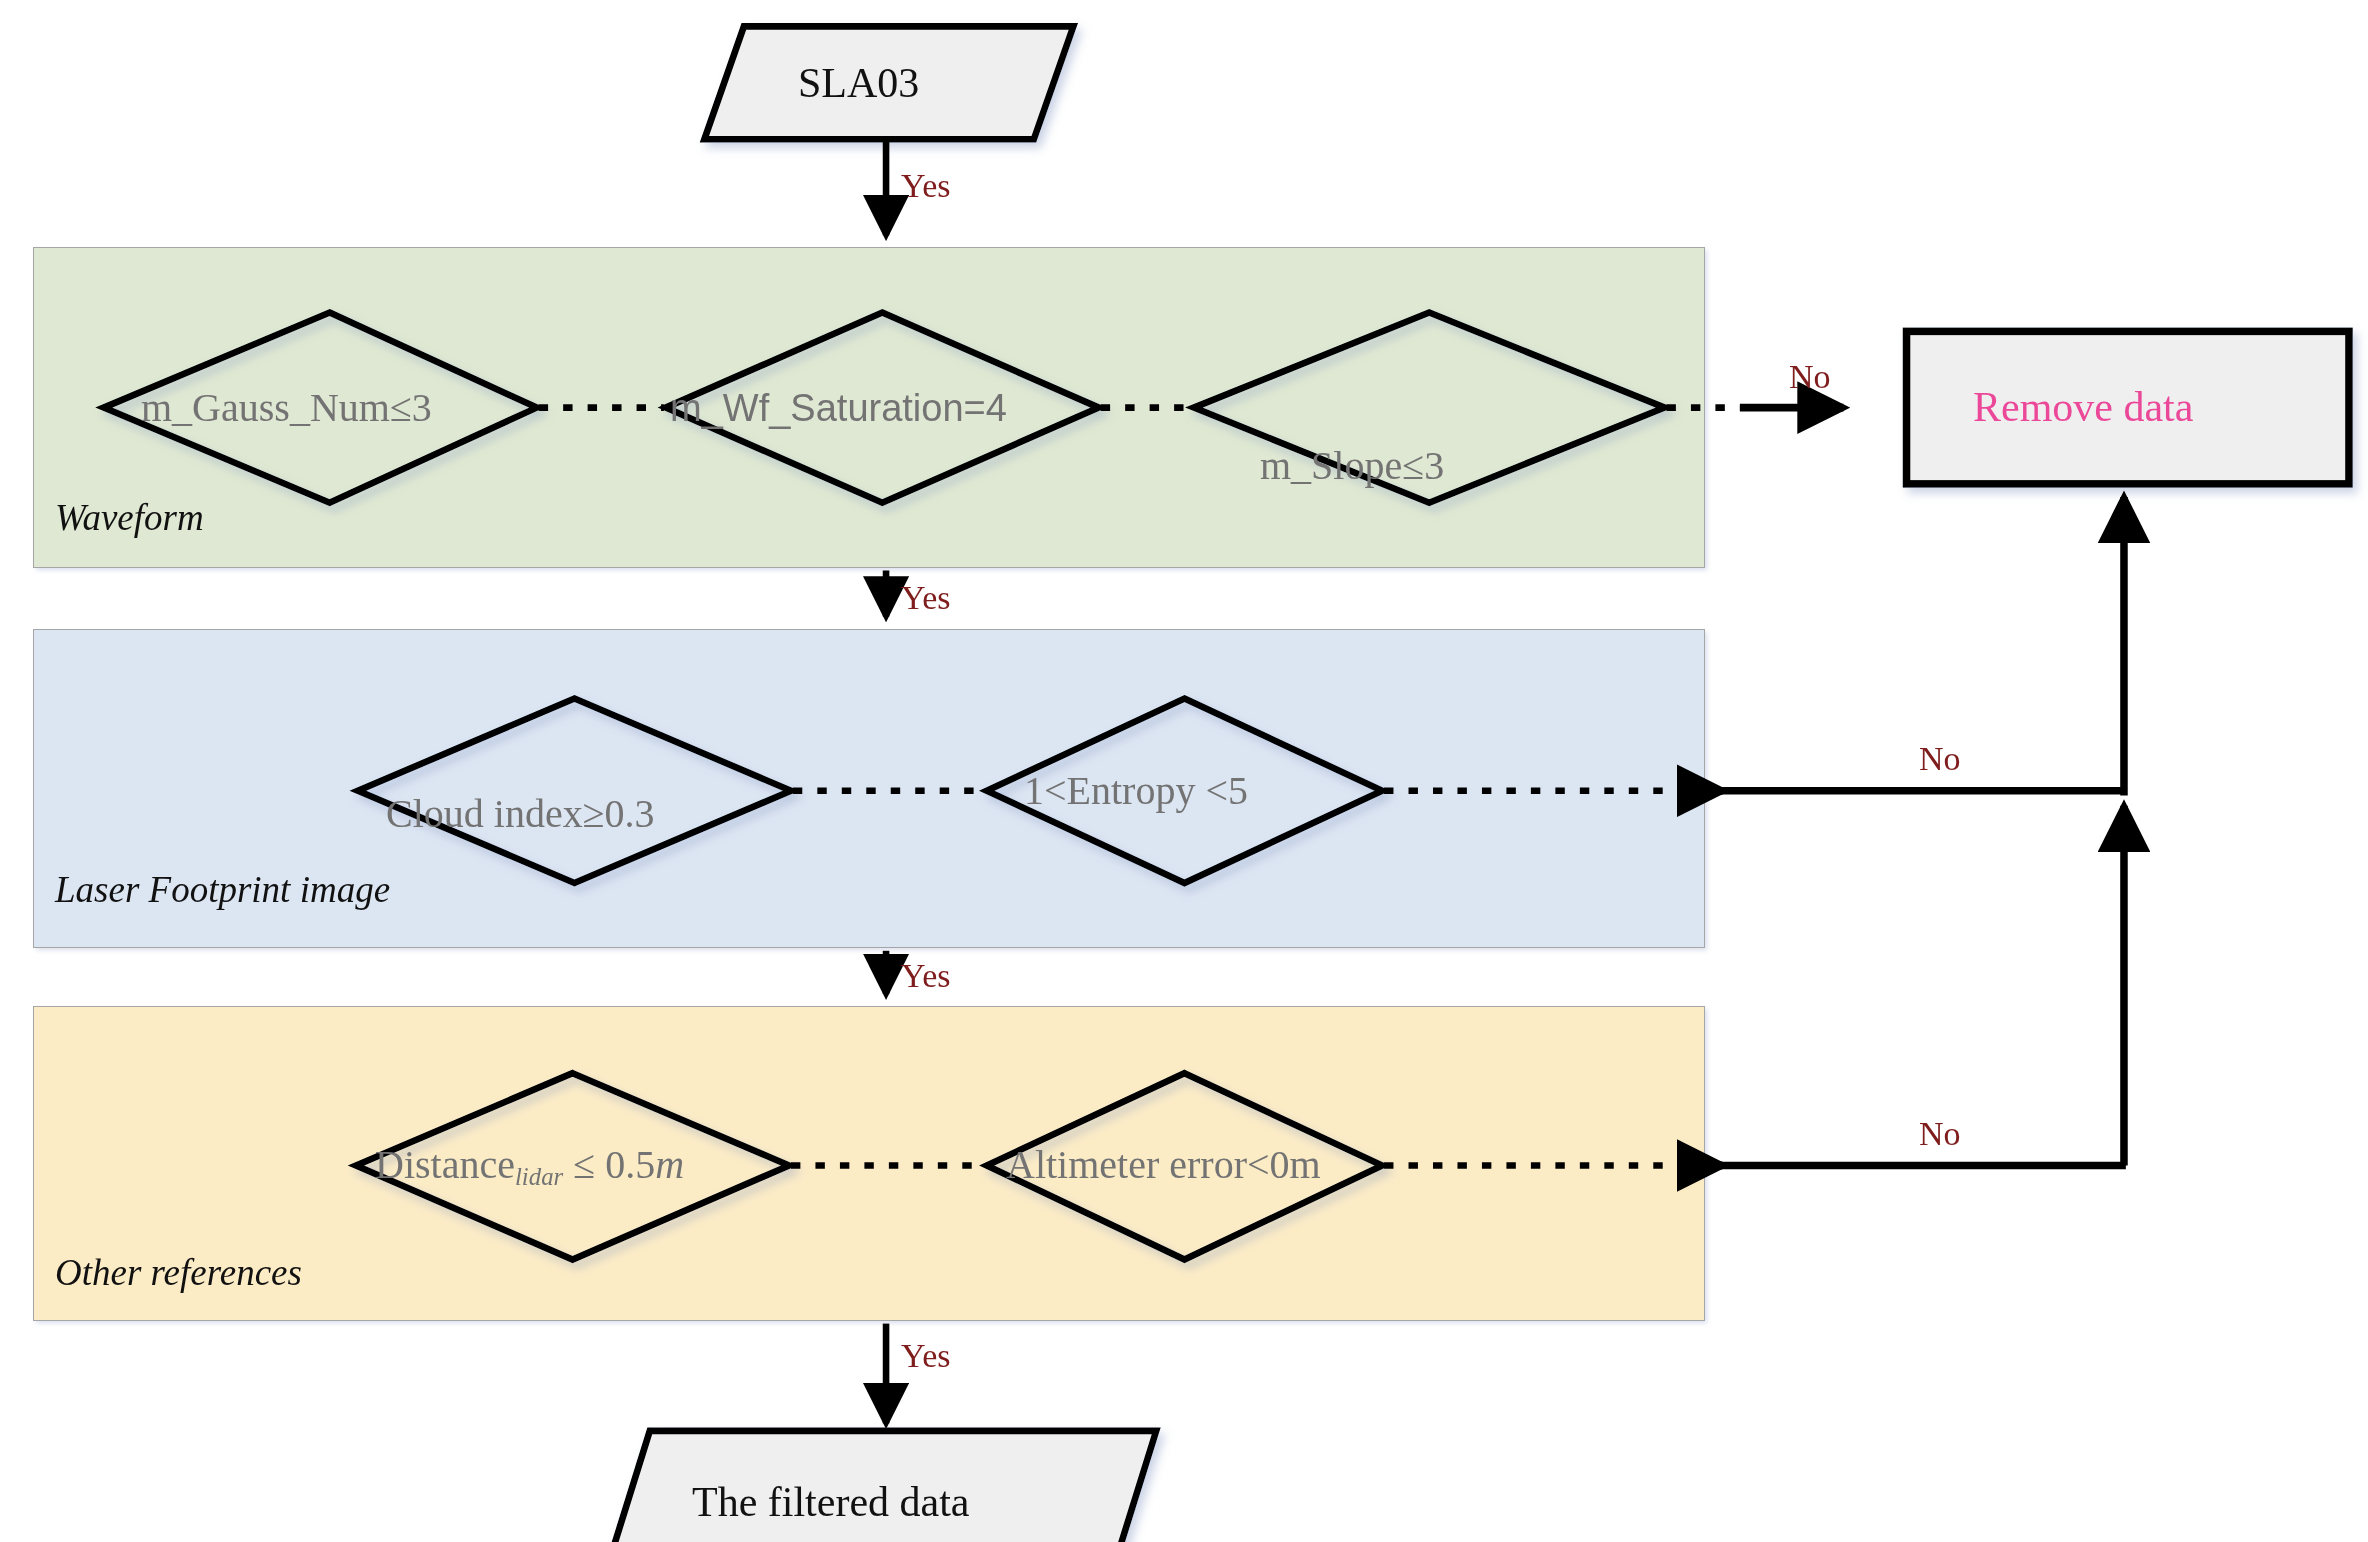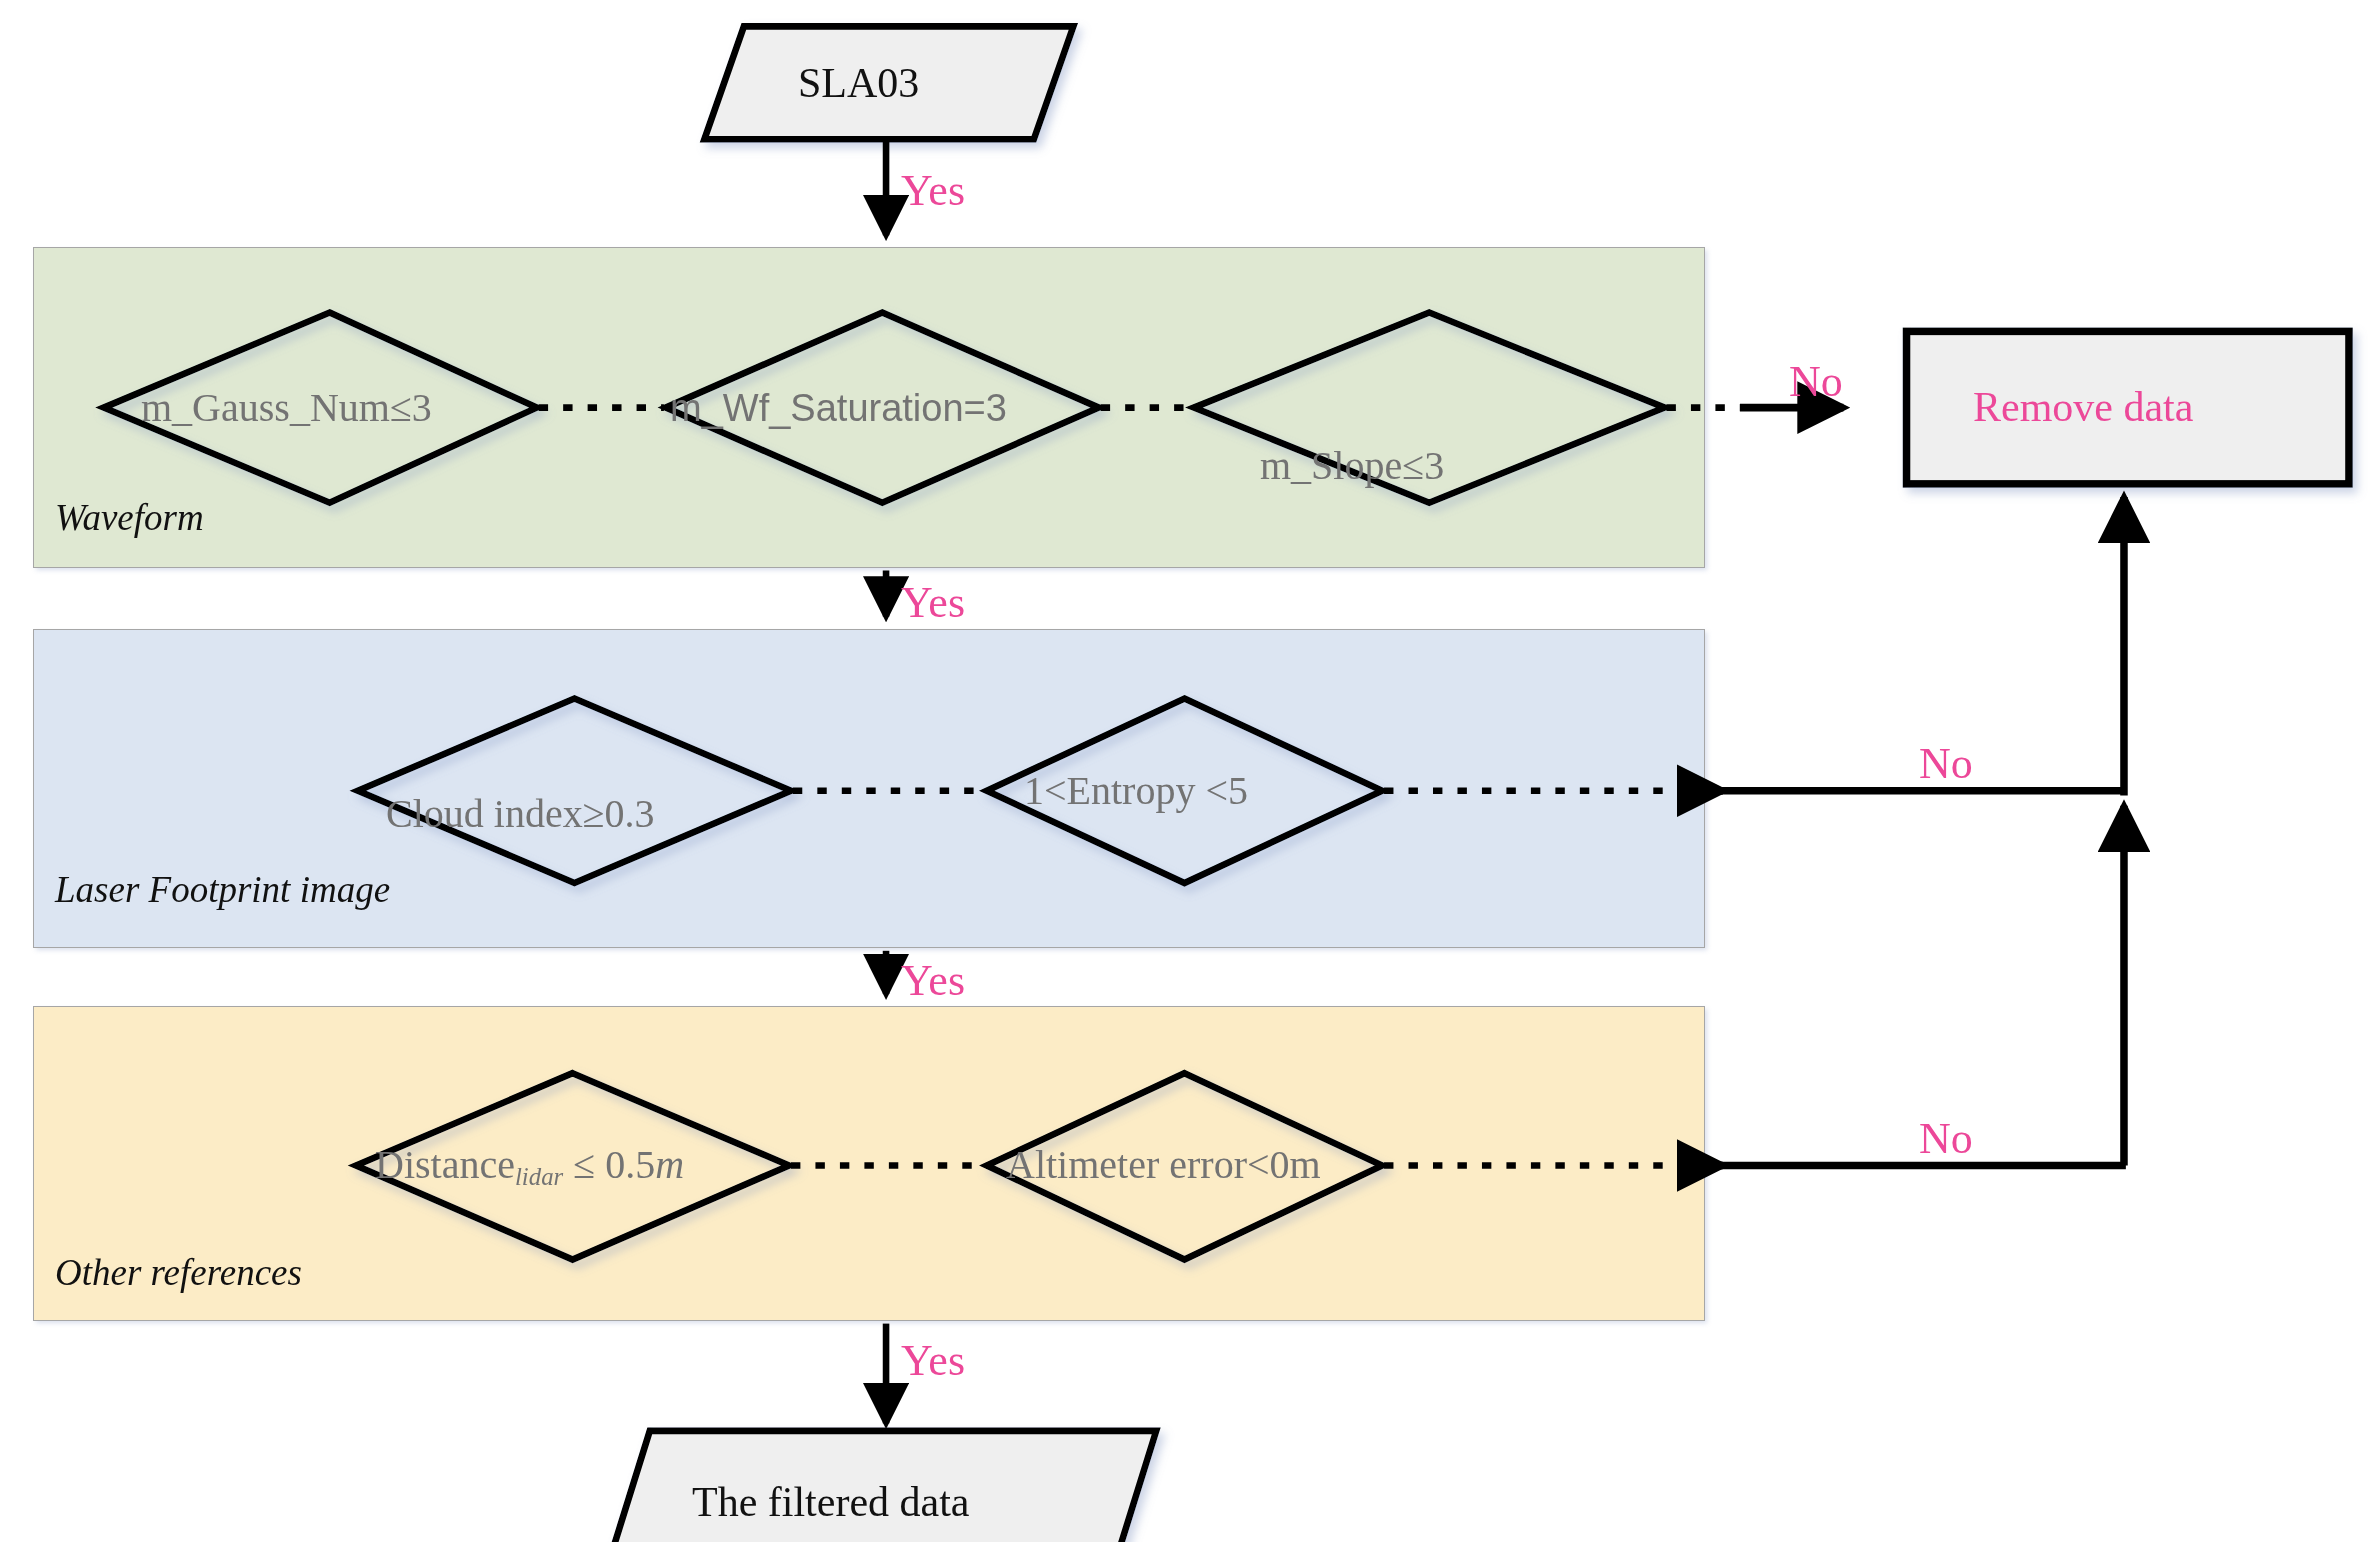--- a/index.html
+++ b/index.html
@@ -14,21 +14,21 @@
               color:#111;white-space:nowrap;font-family:"Liberation Serif","DejaVu Serif",serif;}
 
   .band-green{background:#dfe8d2;}
   .band-blue{background:#dce5f2;}
   .band-yellow{background:#fcecc6;}
 
   .node-text{position:absolute;white-space:nowrap;text-align:left;
              font-size:40px;line-height:1;color:#737373;}
   .node-text.sans{font-family:"Liberation Sans","DejaVu Sans",sans-serif;font-size:38px;}
 
-  .edge-label{position:absolute;white-space:nowrap;font-size:44px;line-height:1;color:#ec4899;}
+  .edge-label{position:absolute;white-space:nowrap;font-size:34px;line-height:1;color:#7f1d1d;}
 
   .para-text{position:absolute;white-space:nowrap;font-size:42px;line-height:1;color:#111;}
   .box-text{position:absolute;white-space:nowrap;font-size:42px;line-height:1;color:#ec4899;}
 
   sub{font-size:.62em;font-style:italic;vertical-align:-.30em;}
   .it{font-style:italic;}
 </style>
 </head>
 <body>
 
@@ -114,21 +114,21 @@
       <polygon points="690,1520 1228,1520 1175,1690 637,1690" fill="#efefef" stroke="#000" stroke-width="7"></polygon>
     </g>
   </svg>
 
   <div class="para-text" style="left:798px;top:62px;">SLA03</div>
 
   <div class="edge-label" style="left:901px;top:169px;">Yes</div>
 
   <div class="node-text" style="left:141px;top:388px;width:377px;">m_Gauss_Num≤3</div>
 
-  <div class="node-text sans" style="left:670px;top:389px;width:424px;">m_Wf_Saturation=3</div>
+  <div class="node-text sans" style="left:670px;top:389px;width:424px;">m_Wf_Saturation=4</div>
 
   <div class="node-text" style="left:1260px;top:410px;width:339px;margin-top:36px;">m_Slope≤3</div>
 
   <div class="band-label" style="left:55px;top:499px;">Waveform</div>
 
   <div class="edge-label" style="left:1789px;top:360px;">No</div>
 
   <div class="edge-label" style="left:901px;top:581px;">Yes</div>
 
   <div class="box-text" style="left:1973px;top:386px;">Remove data</div>

